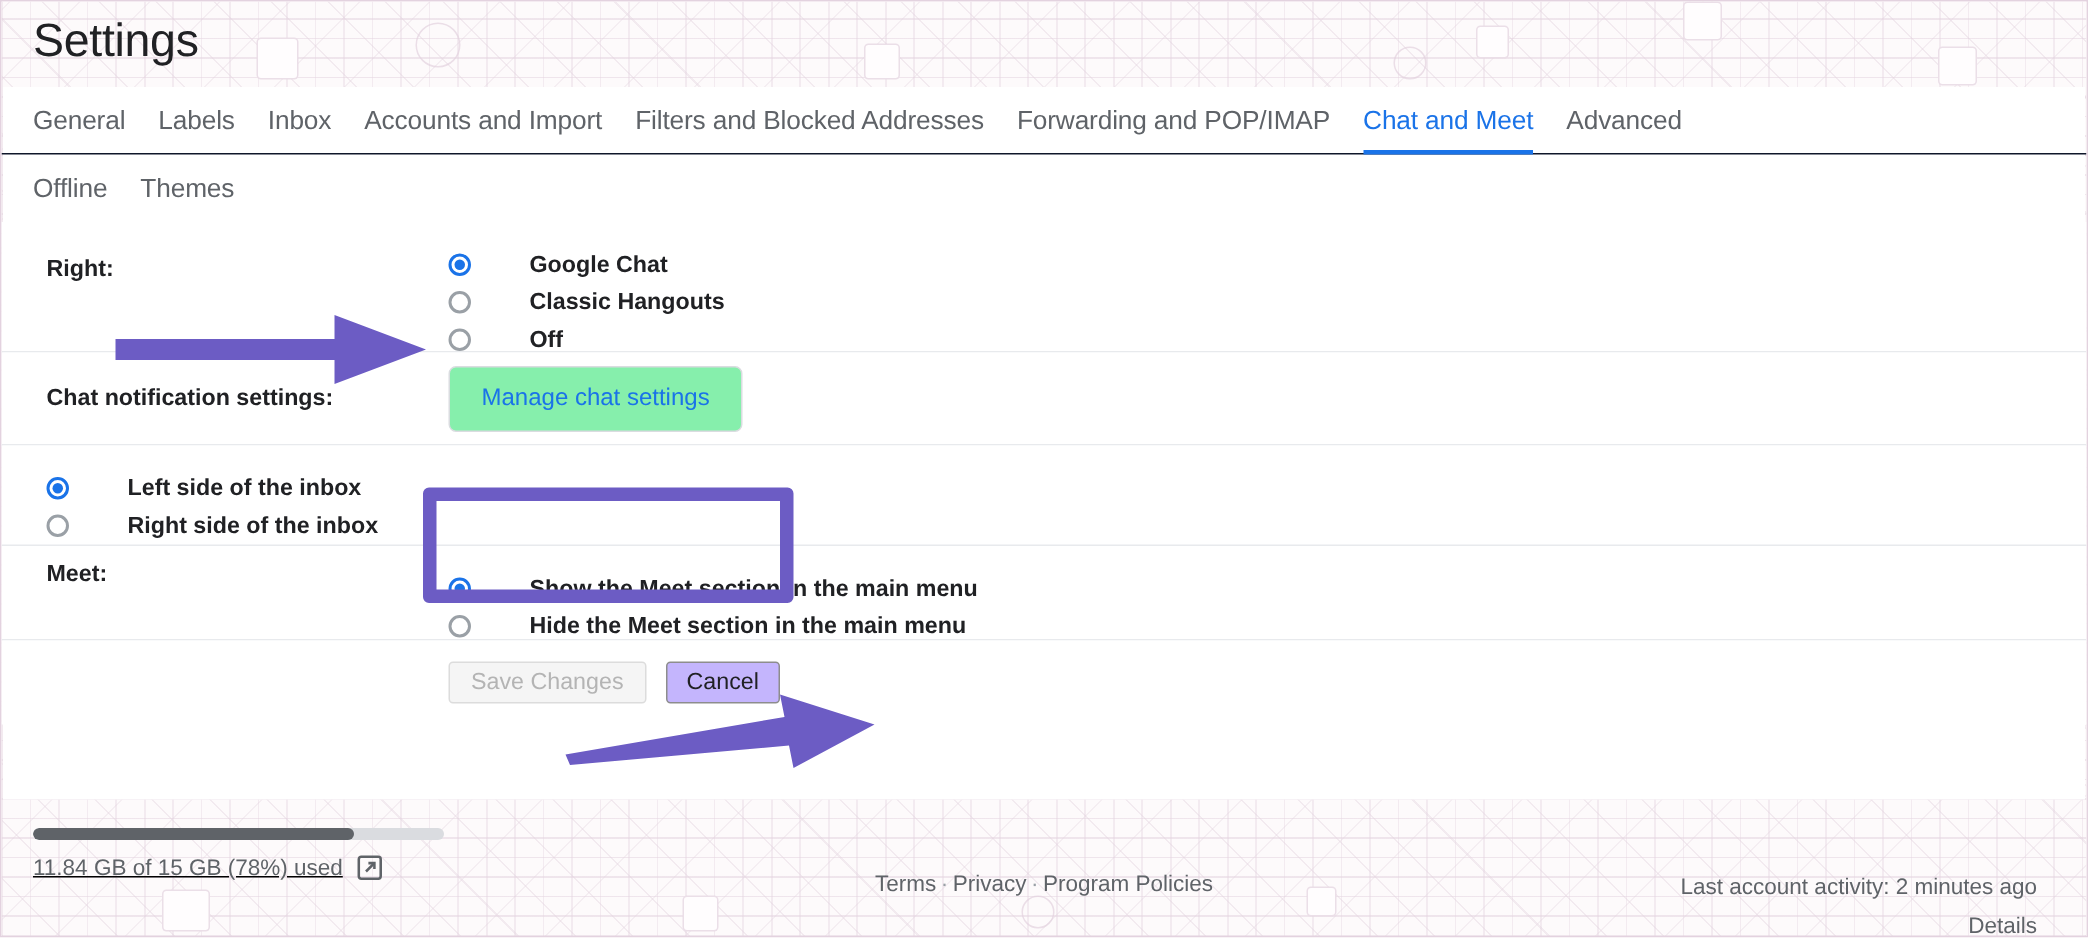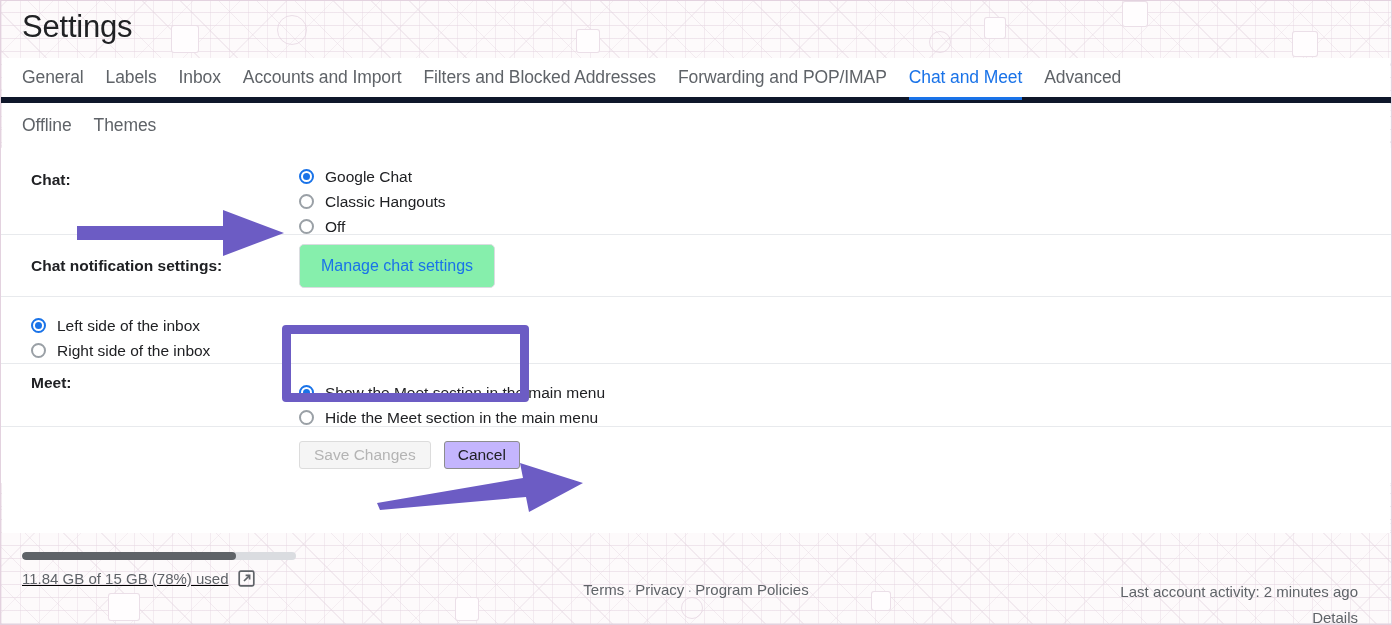--- a/index.html
+++ b/index.html
@@ -74,21 +74,21 @@
   
   .tabs-wrap { position: absolute; left: 0; right: 0; top: 57px; z-index: 3; }
   .tabrow {
     position: relative;
     height: 45px;
     display: flex;
     align-items: center;
     padding-left: 21px;
     gap: 0;
   }
-  .tabrow.row1 { border-bottom: 6px solid #0f172a; }
+  .tabrow.row1 { border-bottom: 1px solid #0f172a; }
   .tabrow.row2 { height: 44px; }
   .tab {
     position: relative;
     font-size: 17.5px;
     color: #5f6368;
     white-space: nowrap;
     padding: 0 11px;
     height: 45px;
     display: flex;
     align-items: center;
@@ -170,23 +170,24 @@
     content: "";
     position: absolute;
     left: 50%; top: 50%;
     width: 7px; height: 7px;
     margin: -3.5px 0 0 -3.5px;
     border-radius: 50%;
     background: #1a73e8;
   }
   .opt-label {
     font-size: 15.5px;
-    font-weight: normal;
+    font-weight: bold;
     color: #202124;
     white-space: nowrap;
+    margin-left: 28px;
   }
 
   
   .btn-outline {
     display: inline-flex;
     align-items: center;
     justify-content: center;
     height: 44px;
     padding: 0 21px;
     border: 1px solid #dadce0;
@@ -341,21 +342,21 @@
     </div>
     <div class="tabrow row2">
       <div class="tab">Offline</div>
       <div class="tab">Themes</div>
     </div>
   </div>
 
   <div class="settings">
 
     <div class="srow row-chat">
-      <div class="label">Chat:</div>
+      <div class="label">Right:</div>
       <div class="control">
         <div class="opt">
           <span class="radio on"></span>
           <span class="opt-label">Google Chat</span>
         </div>
         <div class="opt">
           <span class="radio"></span>
           <span class="opt-label">Classic Hangouts</span>
         </div>
         <div class="opt">

